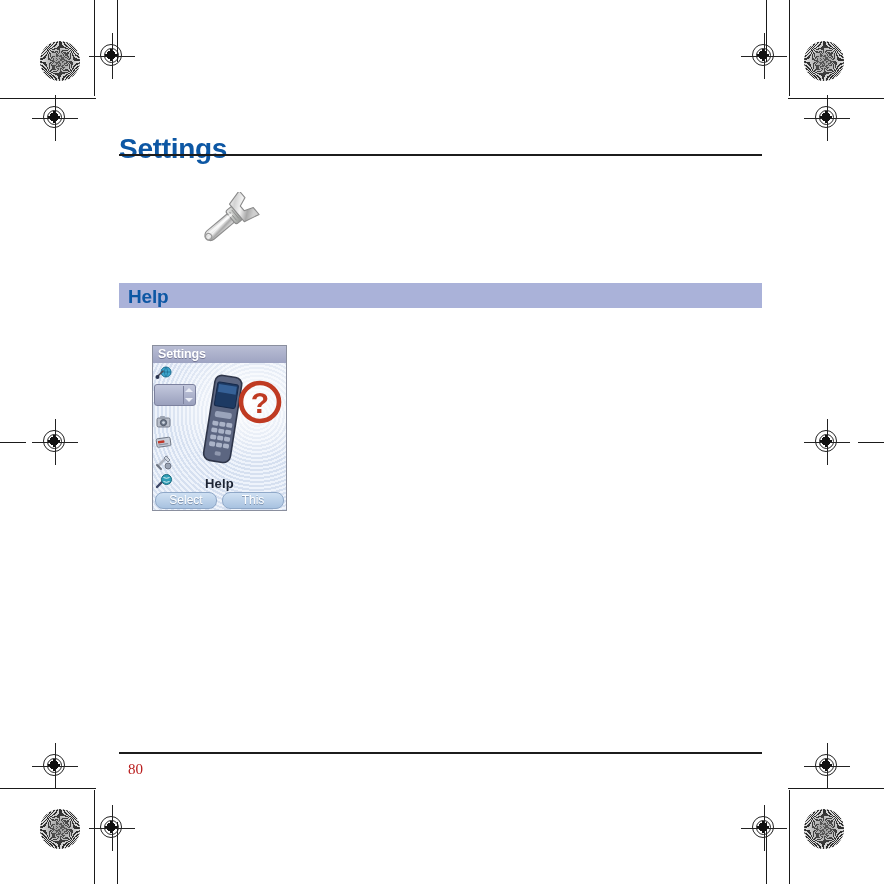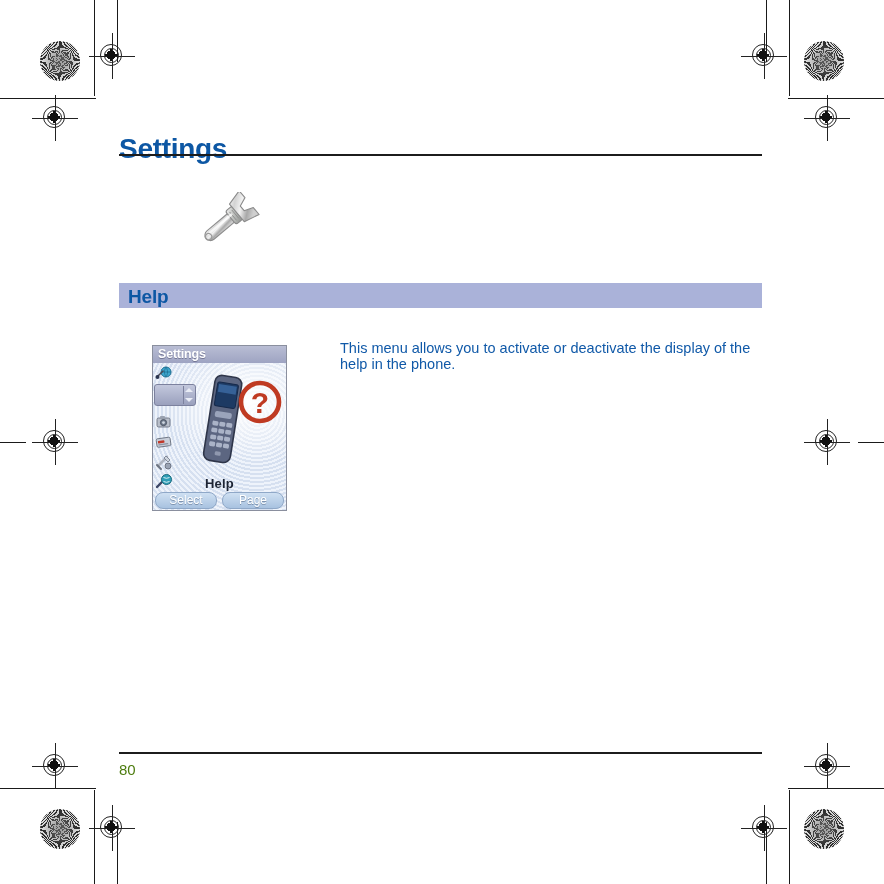--- a/index.html
+++ b/index.html
@@ -297,24 +297,25 @@
   .footer-rule {
     position: absolute;
     left: 119px;
     top: 752px;
     width: 643px;
     height: 1.6px;
     background: #1c1c1c;
   }
   .page-number {
     position: absolute;
-    left: 119px;
+    left: 128px;
     top: 761px;
     font-size: 15px;
-    color: #4d7c0f;
+    color: #b91c1c;
+    font-family: Liberation Serif, serif;
   }
 </style>
 </head>
 <body>
 
 <div class="print-marks">
 
   <div class="trim-line trim-v" style="left:94px; top:0; height:96px;"></div>
   <div class="trim-line trim-v" style="left:117px; top:0; height:62px;"></div>
   <div class="trim-line trim-v" style="left:766px; top:0; height:62px;"></div>
@@ -446,21 +447,20 @@
 
         <circle cx="11" cy="28.5" r="3.2" fill="none" stroke="#9a9a9a" stroke-width="1.2"></circle>
       </g>
     </svg>
   </div>
 
   <div class="section-band">
     <div class="section-band-label">Help</div>
   </div>
 
-  <p class="body-text">This menu allows you to activate or deactivate the display of the help in the phone.</p>
 
   <div class="phone-shot">
 
     <div class="ps-titlebar">
       <span>Settings</span>
     </div>
 
     <div class="ps-iconcol">
       <div class="ps-icon">
         <svg viewBox="0 0 18 18" width="18" height="18">
@@ -546,19 +546,19 @@
       <svg viewBox="0 0 46 46" width="46" height="46">
         <circle cx="23" cy="23" r="19" fill="none" stroke="#bf3a22" stroke-width="4.6"></circle>
         <text x="23" y="34" font-size="30" font-weight="bold" fill="#bf3a22" text-anchor="middle" font-family="Liberation Sans, sans-serif">?</text>
       </svg>
     </div>
 
     <div class="ps-label">Help</div>
 
     <div class="ps-softkeys">
       <div class="ps-key left">Select</div>
-      <div class="ps-key right">Page</div>
+      <div class="ps-key right">This</div>
     </div>
   </div>
 
   <div class="footer-rule"></div>
   <div class="page-number">80</div>
 </div>
 
 </body></html>

